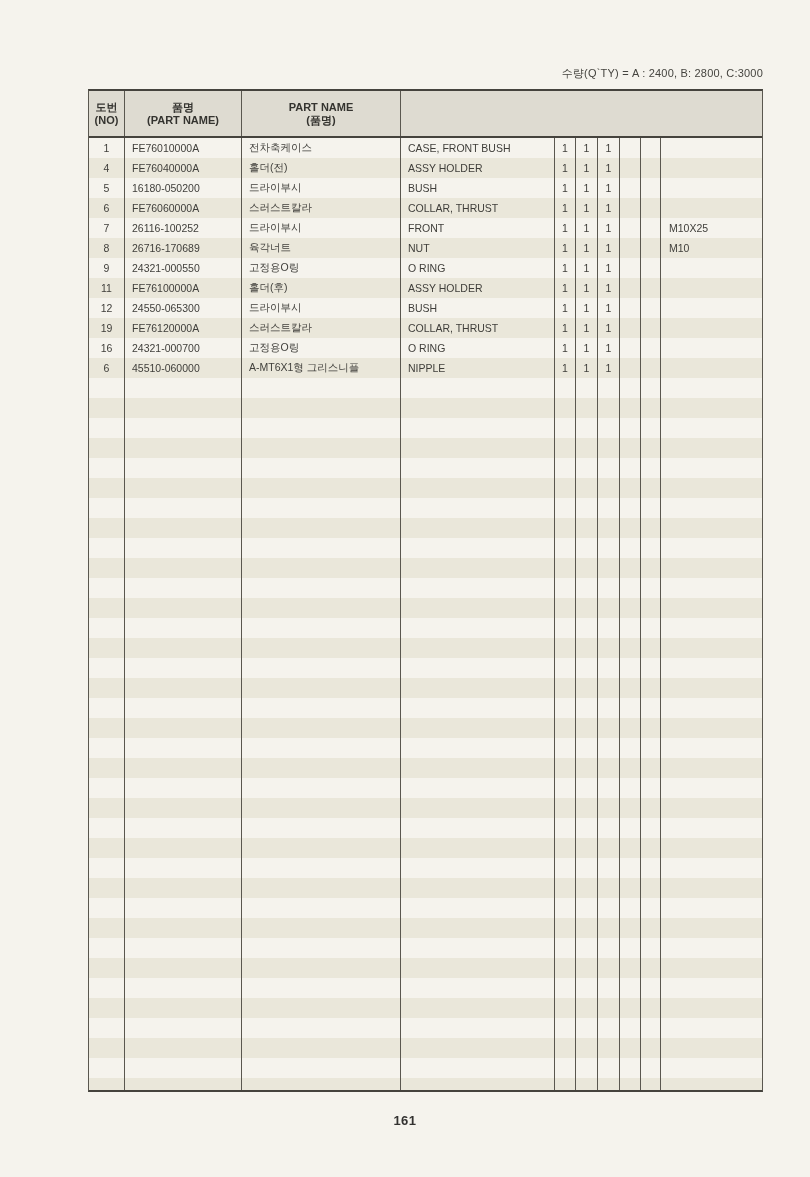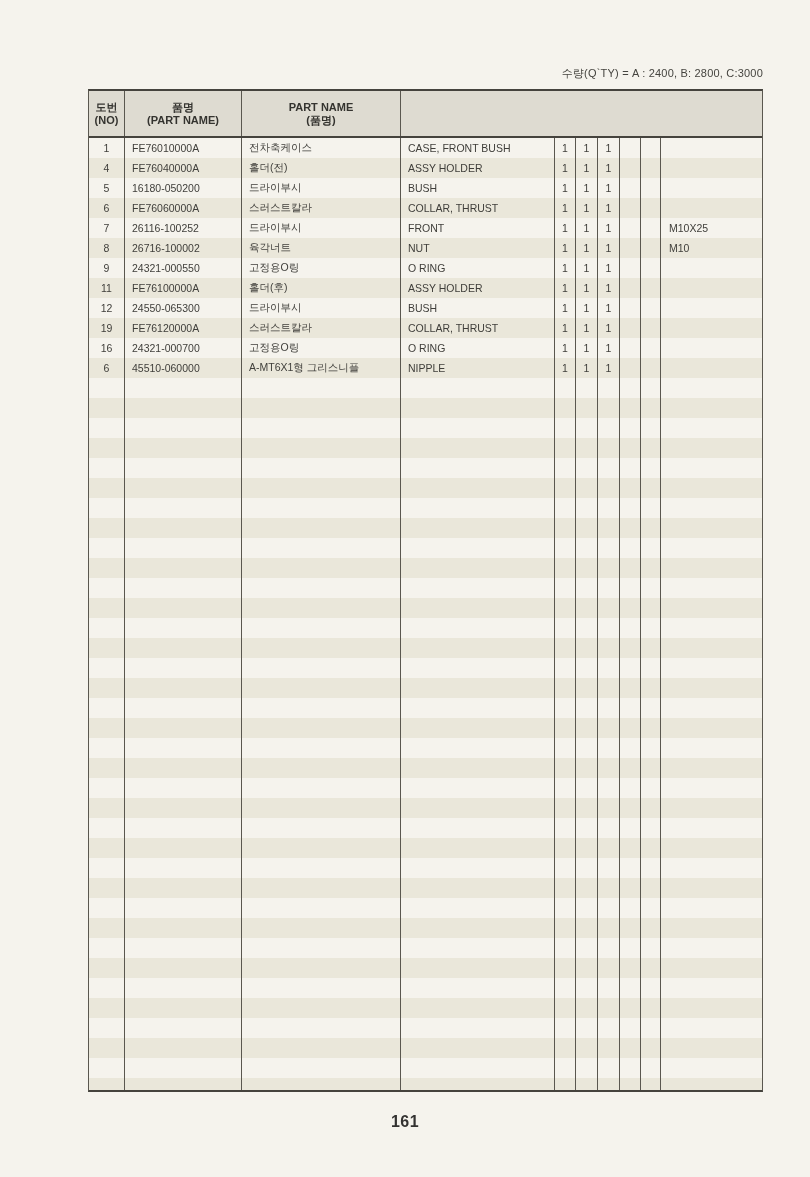--- a/index.html
+++ b/index.html
@@ -90,21 +90,21 @@
     background:repeating-linear-gradient(180deg,
       rgba(0,0,0,0) 0px, rgba(0,0,0,0) 20px,
       #eae7da 20px, #eae7da 40px);
   }
   .vl { position:absolute; top:0; bottom:0; width:1px; background:#5a574f; }
 
   .page-num {
     position:absolute;
     top:1113px; left:0; width:100%;
     text-align:center;
-    font-size:16px; font-weight:bold;
+    font-size:13px; font-weight:bold;
     letter-spacing:0.5px;
     color:#333231;
   }
 </style>
 </head>
 <body>
 
 <div class="page">
 
   <div class="qty-note">수량(Q`TY) = A : 2400, B: 2800, C:3000</div>
@@ -186,21 +186,21 @@
         <div class="c center">1</div>
         <div class="c center">1</div>
         <div class="c center">1</div>
         <div class="c center"></div>
         <div class="c center"></div>
         <div class="c last">M10X25</div>
       </div>
 
       <div class="trow shaded">
         <div class="c center">8</div>
-        <div class="c pad">26716-100002</div>
+        <div class="c pad">26716-170689</div>
         <div class="c pad">육각너트</div>
         <div class="c pad">NUT</div>
         <div class="c center">1</div>
         <div class="c center">1</div>
         <div class="c center">1</div>
         <div class="c center"></div>
         <div class="c center"></div>
         <div class="c last">M10</div>
       </div>
 

